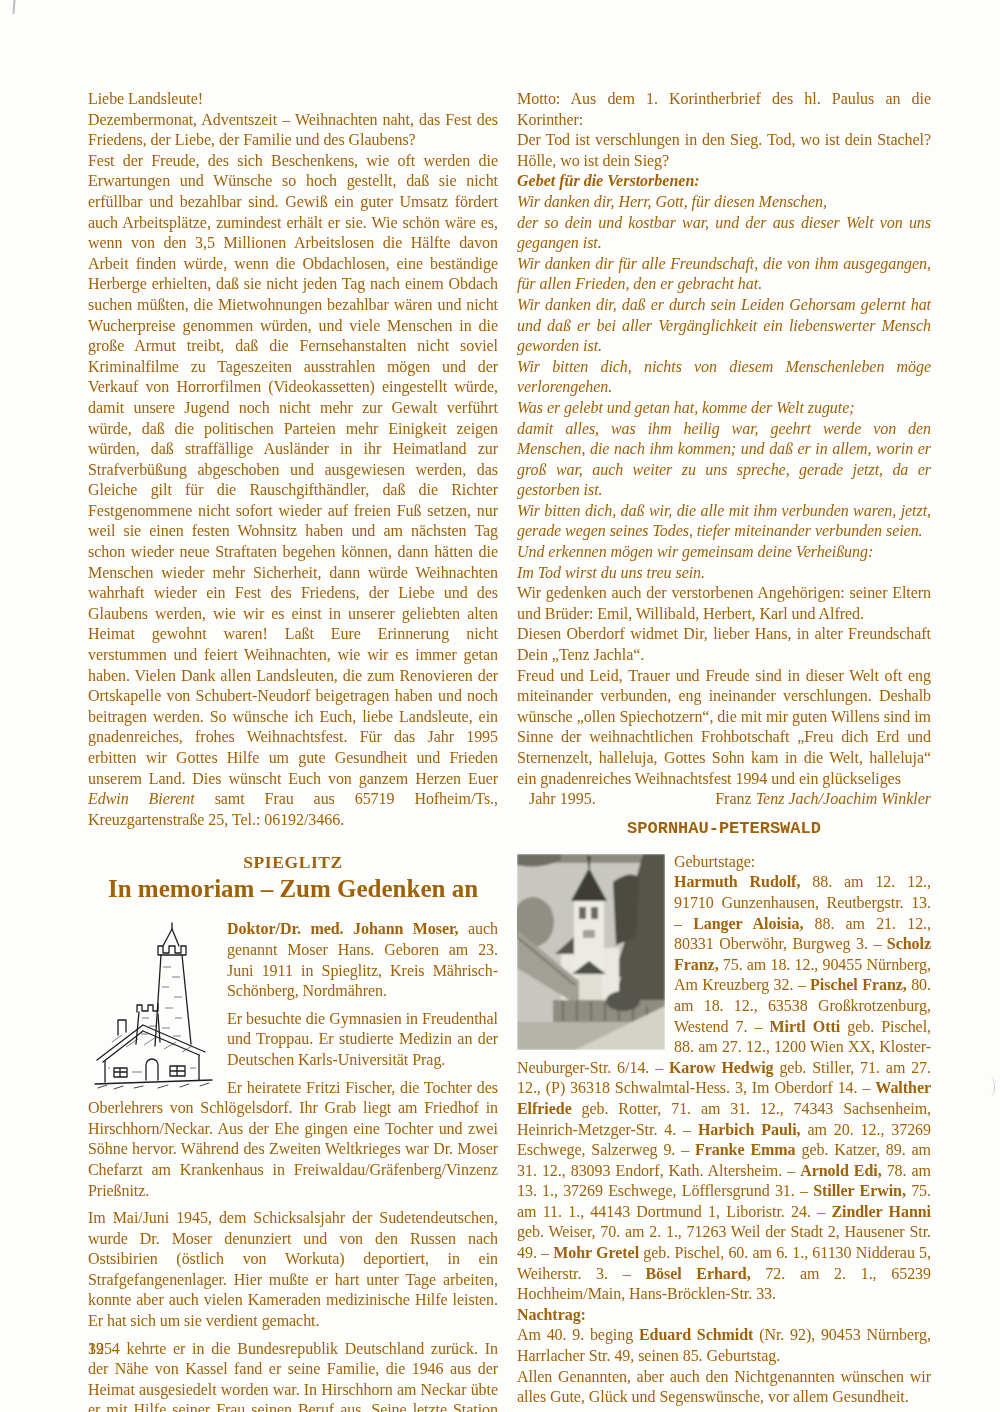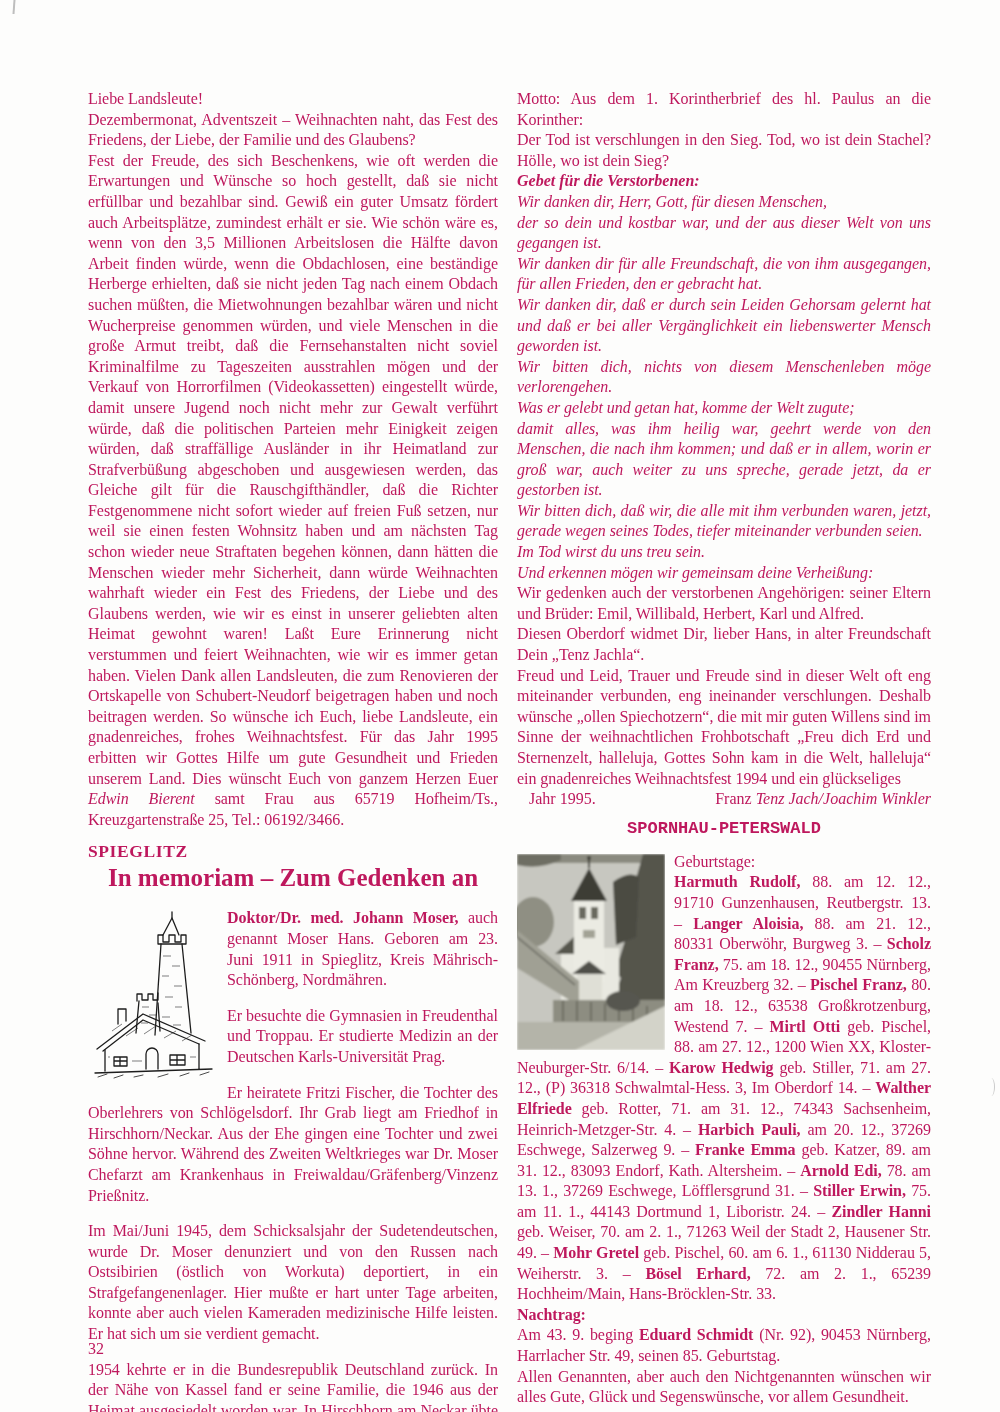--- a/index.html
+++ b/index.html
@@ -1,32 +1,32 @@
 <!DOCTYPE html>
 <html lang="de"><head>
 <meta charset="utf-8">
 <style>
   * { margin:0; padding:0; box-sizing:border-box; }
   html,body { background:#ffffff; }
   .page {
     position:relative; width:1000px; height:1412px; overflow:hidden;
-    background:#fdfdfc; color:#be185d;
+    background:#fdfdfc; color:#a16207;
     font-family:"Liberation Serif","DejaVu Serif",serif;
     -webkit-hyphens:auto; hyphens:auto;
   }
   .col { position:absolute; top:89px; }
   .col-left  { left:88px;  width:410px; }
   .col-right { left:517px; width:414px; }
   .body-p { font-size:16px; line-height:20.6px; text-align:justify; letter-spacing:-0.05px; }
   .prayer-line { font-style:italic; }
   .prayer-title { font-size:16px; line-height:20.6px; font-weight:bold; font-style:italic; }
-  .kicker { font-size:17.5px; font-weight:bold; letter-spacing:0.6px; margin-top:11px; }
+  .kicker { text-align:center; font-size:17.5px; font-weight:bold; letter-spacing:0.6px; margin-top:22px; }
   .memoriam-title { text-align:center; font-size:25px; font-weight:bold; margin:2px 0 16px 0; }
   .section-heading { text-align:center; font-size:17px; font-weight:bold; margin:9px 0 14px 0;font-family:Liberation Mono, monospace; }
-  .para-gap { margin-top:15px; }
+  .para-gap { margin-top:7px; }
   .flow::after { content:""; display:block; clear:both; }
   .tower-illustration { float:left; width:130px; height:170px; margin:3px 9px 2px 0; }
   .church-photo { float:left; width:148px; height:196px; margin:2px 9px 2px 0; }
   .tower-illustration svg, .church-photo svg { width:100%; height:100%; display:block; }
   .sig-line { display:flex; justify-content:space-between; font-size:16px; line-height:20.6px;margin-left:12px; }
   .page-number { position:absolute; left:88px; top:1340px; font-size:16px; }
   .artifact-topleft { position:absolute; left:13px; top:0; width:2px; height:14px; background:#8a8a8a; opacity:.55; transform:rotate(4deg); }
   .artifact-right { position:absolute; left:988px; top:1078px; width:7px; height:18px; border-right:1.5px solid #9a9a9a; border-radius:50%; opacity:.5; }
 </style>
 </head>
@@ -93,22 +93,22 @@
     <p class="prayer-title">Gebet für die Verstorbenen:</p>
     <div>
         <p class="body-p prayer-line">Wir danken dir, Herr, Gott, für diesen Menschen,</p>
         <p class="body-p prayer-line">der so dein und kostbar war, und der aus dieser Welt von uns gegangen ist.</p>
         <p class="body-p prayer-line">Wir danken dir für alle Freundschaft, die von ihm ausgegangen, für allen Frieden, den er gebracht hat.</p>
         <p class="body-p prayer-line">Wir danken dir, daß er durch sein Leiden Gehorsam gelernt hat und daß er bei aller Vergänglichkeit ein liebenswerter Mensch geworden ist.</p>
         <p class="body-p prayer-line">Wir bitten dich, nichts von diesem Menschenleben möge verlorengehen.</p>
         <p class="body-p prayer-line">Was er gelebt und getan hat, komme der Welt zugute;</p>
         <p class="body-p prayer-line">damit alles, was ihm heilig war, geehrt werde von den Menschen, die nach ihm kommen; und daß er in allem, worin er groß war, auch weiter zu uns spreche, gerade jetzt, da er gestorben ist.</p>
         <p class="body-p prayer-line">Wir bitten dich, daß wir, die alle mit ihm verbunden waren, jetzt, gerade wegen seines Todes, tiefer miteinander verbunden seien.</p>
+        <p class="body-p prayer-line">Und erkennen mögen wir gemeinsam deine Verheißung:</p>
         <p class="body-p prayer-line">Im Tod wirst du uns treu sein.</p>
-        <p class="body-p prayer-line">Und erkennen mögen wir gemeinsam deine Verheißung:</p>
       </div>
 
     <p class="body-p">Wir gedenken auch der verstorbenen Angehörigen: seiner Eltern und Brüder: Emil, Willibald, Herbert, Karl und Alfred.</p>
     <p class="body-p">Diesen Oberdorf widmet Dir, lieber Hans, in alter Freundschaft Dein „Tenz Jachla“.</p>
     <p class="body-p">Freud und Leid, Trauer und Freude sind in dieser Welt oft eng miteinander verbunden, eng ineinander verschlungen. Deshalb wünsche „ollen Spiechotzern“, die mit mir guten Willens sind im Sinne der weihnachtlichen Frohbotschaft „Freu dich Erd und Sternenzelt, halleluja, Gottes Sohn kam in die Welt, halleluja“ ein gnadenreiches Weihnachtsfest 1994 und ein glückseliges</p>
     <div class="sig-line">
       <span>Jahr 1995.</span>
       <span><span>Franz </span><span style="font-style: italic;">Tenz Jach/Joachim Winkler</span></span>
     </div>
 
@@ -154,20 +154,20 @@
             <ellipse cx="106" cy="147" rx="17" ry="10" fill="#565650"></ellipse>
 
             <rect x="0" y="168" width="148" height="28" fill="#b4b4a9"></rect>
             <path d="M58 196 L148 152 L148 196 Z" fill="#d3d3c9"></path>
           </g>
         </svg>
       </div>
       <p class="body-p">Geburtstage:</p>
       <p class="body-p"><span style="font-weight: bold;">Harmuth Rudolf,</span><span> 88. am 12. 12., 91710 Gunzenhausen, Reutbergstr. 13. – </span><span style="font-weight: bold;">Langer Aloisia,</span><span> 88. am 21. 12., 80331 Oberwöhr, Burgweg 3. – </span><span style="font-weight: bold;">Scholz Franz,</span><span> 75. am 18. 12., 90455 Nürnberg, Am Kreuzberg 32. – </span><span style="font-weight: bold;">Pischel Franz,</span><span> 80. am 18. 12., 63538 Großkrotzenburg, Westend 7. – </span><span style="font-weight: bold;">Mirtl Otti</span><span> geb. Pischel, 88. am 27. 12., 1200 Wien XX, Kloster-Neuburger-Str. 6/14. – </span><span style="font-weight: bold;">Karow Hedwig</span><span> geb. Stiller, 71. am 27. 12., (P) 36318 Schwalmtal-Hess. 3, Im Oberdorf 14. – </span><span style="font-weight: bold;">Walther Elfriede</span><span> geb. Rotter, 71. am 31. 12., 74343 Sachsenheim, Heinrich-Metzger-Str. 4. – </span><span style="font-weight: bold;">Harbich Pauli,</span><span> am 20. 12., 37269 Eschwege, Salzerweg 9. – </span><span style="font-weight: bold;">Franke Emma</span><span> geb. Katzer, 89. am 31. 12., 83093 Endorf, Kath. Altersheim. – </span><span style="font-weight: bold;">Arnold Edi,</span><span> 78. am 13. 1., 37269 Eschwege, Löfflersgrund 31. – </span><span style="font-weight: bold;">Stiller Erwin,</span><span> 75. am 11. 1., 44143 Dortmund 1, Liboristr. 24. – </span><span style="font-weight: bold;">Zindler Hanni</span><span> geb. Weiser, 70. am 2. 1., 71263 Weil der Stadt 2, Hausener Str. 49. – </span><span style="font-weight: bold;">Mohr Gretel</span><span> geb. Pischel, 60. am 6. 1., 61130 Nidderau 5, Weiherstr. 3. – </span><span style="font-weight: bold;">Bösel Erhard,</span><span> 72. am 2. 1., 65239 Hochheim/Main, Hans-Bröcklen-Str. 33.</span></p>
       <p class="body-p" style="font-weight:bold">Nachtrag:</p>
-      <p class="body-p"><span>Am 43. 9. beging </span><span style="font-weight: bold;">Eduard Schmidt</span><span> (Nr. 92), 90453 Nürnberg, Harrlacher Str. 49, seinen 85. Geburtstag.</span></p>
+      <p class="body-p"><span>Am 40. 9. beging </span><span style="font-weight: bold;">Eduard Schmidt</span><span> (Nr. 92), 90453 Nürnberg, Harrlacher Str. 49, seinen 85. Geburtstag.</span></p>
       <p class="body-p">Allen Genannten, aber auch den Nichtgenannten wünschen wir alles Gute, Glück und Segenswünsche, vor allem Gesundheit.</p>
 
     </div>
   </div>
 
   <div class="page-number">32</div>
 </div>
 
 </body></html>

